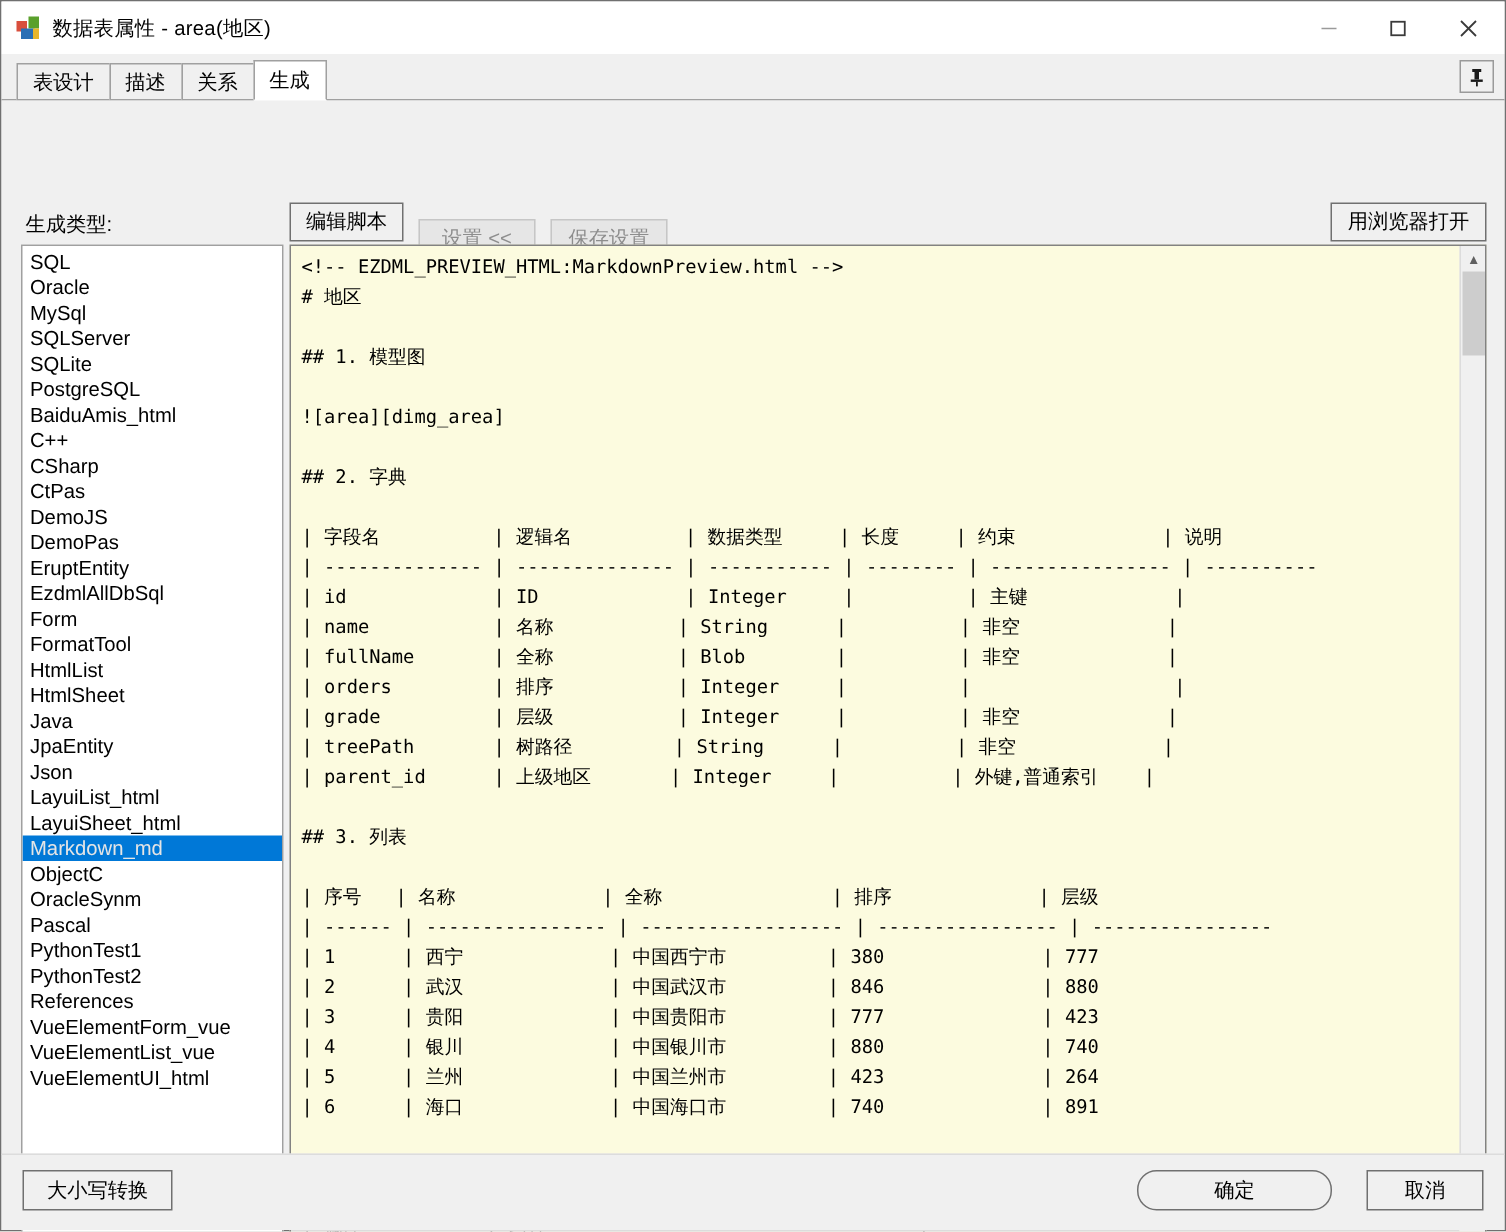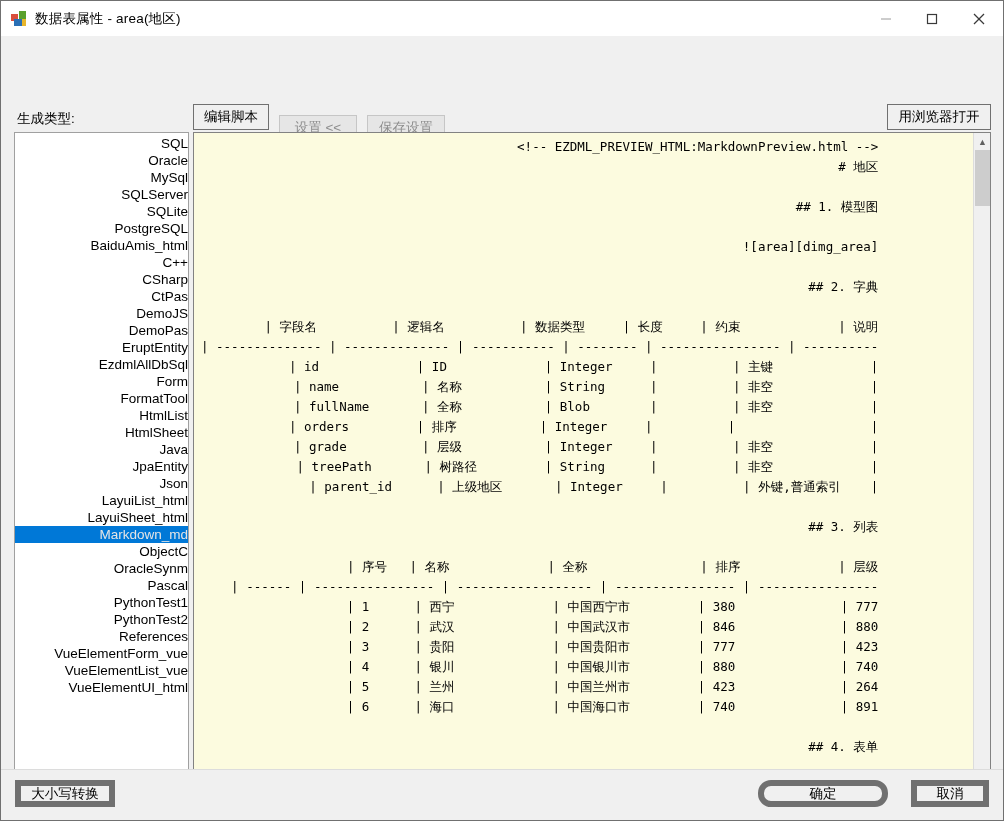--- a/index.html
+++ b/index.html
@@ -11,21 +11,20 @@
     -webkit-font-smoothing: antialiased;
   }
   .window {
     position: relative;
     width: 1004px; height: 821px;
     box-sizing: border-box;
     border: 1px solid #707070;
     background: #f0f0f0;
     display: flex;
     flex-direction: column;
-    text-align: right;
   }
 
   
   .titlebar {
     height: 35px;
     background: #ffffff;
     display: flex;
     align-items: center;
     flex: none;
     position: relative;
@@ -235,21 +234,21 @@
     height: 50px;
     flex: none;
     background: #f0f0f0;
     border-top: 1px solid #dcdcdc;
     position: relative;
   }
   .ft-btn {
     position: absolute;
     height: 27px;
     background: #e1e1e1;
-    border: 6px solid #0ea5e9;
+    border: 1px solid #0ea5e9;
     box-sizing: border-box;
     font-size: 13.5px;
     color: #000;
     display: flex; align-items: center; justify-content: center;
   }
   #btn-case-convert { left: 14px;  top: 10px; width: 100px; background:#f0f0f0; border-color:#707070; }
   #btn-ok           { right: 115px; top: 10px; width: 130px; background:#f0f0f0; border-color:#707070;border-radius:13px;}
   #btn-cancel       { right: 14px;  top: 10px; width: 78px; background:#f0f0f0; border-color:#707070;}
 </style>
 </head>
@@ -278,20 +277,42 @@
       </div>
       <div class="win-btn close">
         <svg width="12" height="12" viewBox="0 0 12 12">
             <line x1="1" y1="1" x2="11" y2="11" stroke="#3a3a3a" stroke-width="1.2"></line>
             <line x1="11" y1="1" x2="1" y2="11" stroke="#3a3a3a" stroke-width="1.2"></line>
           </svg>
       </div>
     </div>
   </div>
 
+  <div class="tabstrip">
+    <div class="tab">
+        <span>表设计</span>
+      </div>
+    <div class="tab">
+        <span>描述</span>
+      </div>
+    <div class="tab">
+        <span>关系</span>
+      </div>
+    <div class="tab active">
+        <span>生成</span>
+      </div>
+    <div class="pin-btn">
+      <svg width="13" height="13" viewBox="0 0 13 13">
+        <rect x="3.5" y="1" width="6" height="2" fill="#1a1a1a"></rect>
+        <rect x="5" y="3" width="3" height="5" fill="#1a1a1a"></rect>
+        <rect x="2.5" y="8" width="8" height="1.6" fill="#1a1a1a"></rect>
+        <rect x="6" y="9.6" width="1.2" height="3" fill="#1a1a1a"></rect>
+      </svg>
+    </div>
+  </div>
 
   <div class="body">
 
     <div class="label-gen-type">生成类型:</div>
 
     <div class="listbox">
       <div class="listbox-inner" id="list-host">
           <div class="list-item">SQL</div>
           <div class="list-item">Oracle</div>
           <div class="list-item">MySql</div>

